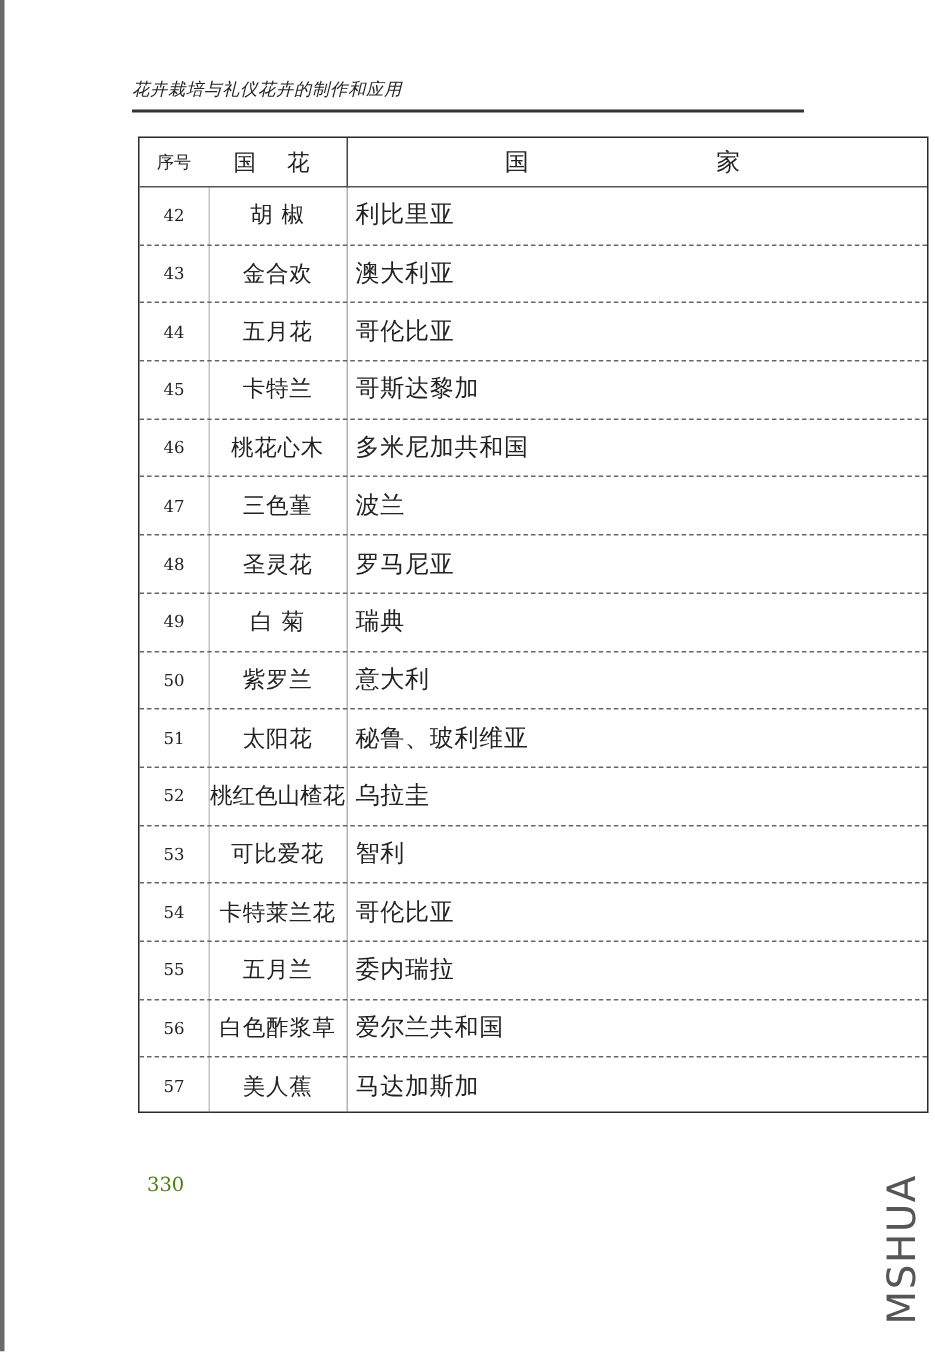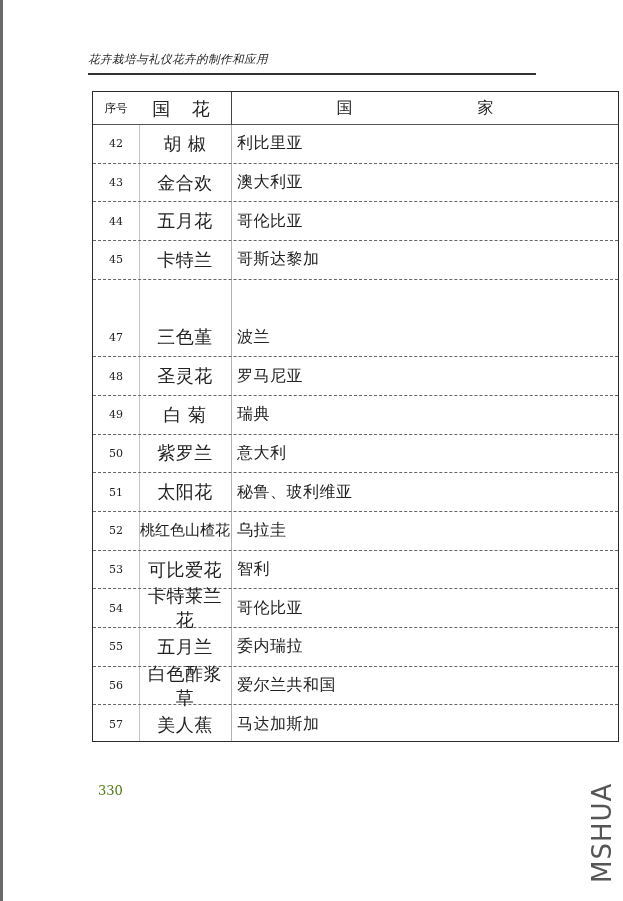--- a/index.html
+++ b/index.html
@@ -17,21 +17,21 @@
     position:absolute; left:92px; top:91px; width:527px; height:651px;
     border:1.5px solid #2a2a2a; box-sizing:border-box;
   }
   .hdr, .row {
     position:absolute; left:0; width:100%; display:flex; align-items:center; box-sizing:border-box;
   }
   .hdr { top:0; height:33px; border-bottom:1px solid #555; }
   .row { height:38.7px; border-bottom:1px dashed #666; }
   .row.last { border-bottom:none; }
   .c-no { width:46px; text-align:center; font-size:11px; }
-  .c-flower { width:92px; text-align:center; font-size:18px; letter-spacing:0.5px; }
+  .c-flower { width:92px; text-align:center; font-size:15px; letter-spacing:0.5px; }
   .c-country { flex:1; padding-left:6px; font-size:16px; letter-spacing:0.5px; }
   .hdr .c-no { font-size:11.5px; }
   .hdr .c-flower { border-right:1px solid #444; height:33px; line-height:33px; letter-spacing:8px; }
   .hdr .c-country { text-align:center; letter-spacing:60px; padding-left:40px; }
   .vline { position:absolute; width:1px; background:#555; }
   .page-num { position:absolute; left:98px; top:783px; font-size:13px; color:#4d7c0f; }
   .watermark {
     position:absolute; left:587px; top:883px; transform-origin:left top; transform:rotate(-90deg);
     font-family:"DejaVu Sans", "Liberation Sans", sans-serif; font-size:26px; color:#555; letter-spacing:1px;
   }
@@ -66,20 +66,25 @@
   </div>
   <div class="row" style="top:110.4px">
     <div class="c-no">44</div>
     <div class="c-flower">五月花</div>
     <div class="c-country">哥伦比亚</div>
   </div>
   <div class="row" style="top:149.1px">
     <div class="c-no">45</div>
     <div class="c-flower">卡特兰</div>
     <div class="c-country">哥斯达黎加</div>
+  </div>
+  <div class="row" style="top:187.8px">
+    <div class="c-no">46</div>
+    <div class="c-flower">桃花心木</div>
+    <div class="c-country">多米尼加共和国</div>
   </div>
   <div class="row" style="top:226.5px">
     <div class="c-no">47</div>
     <div class="c-flower">三色堇</div>
     <div class="c-country">波兰</div>
   </div>
   <div class="row" style="top:265.2px">
     <div class="c-no">48</div>
     <div class="c-flower">圣灵花</div>
     <div class="c-country">罗马尼亚</div>

